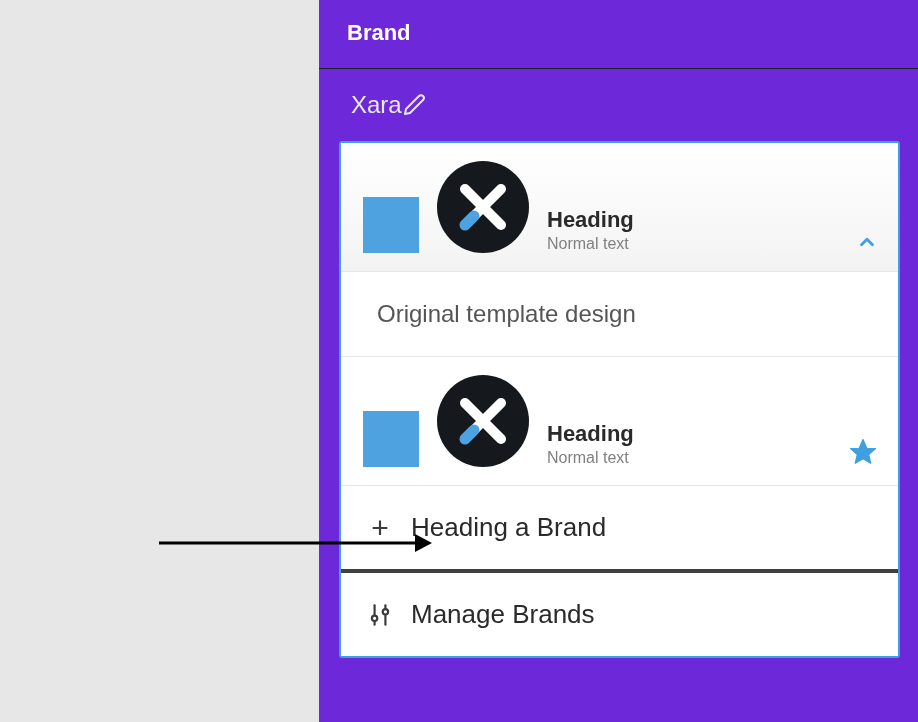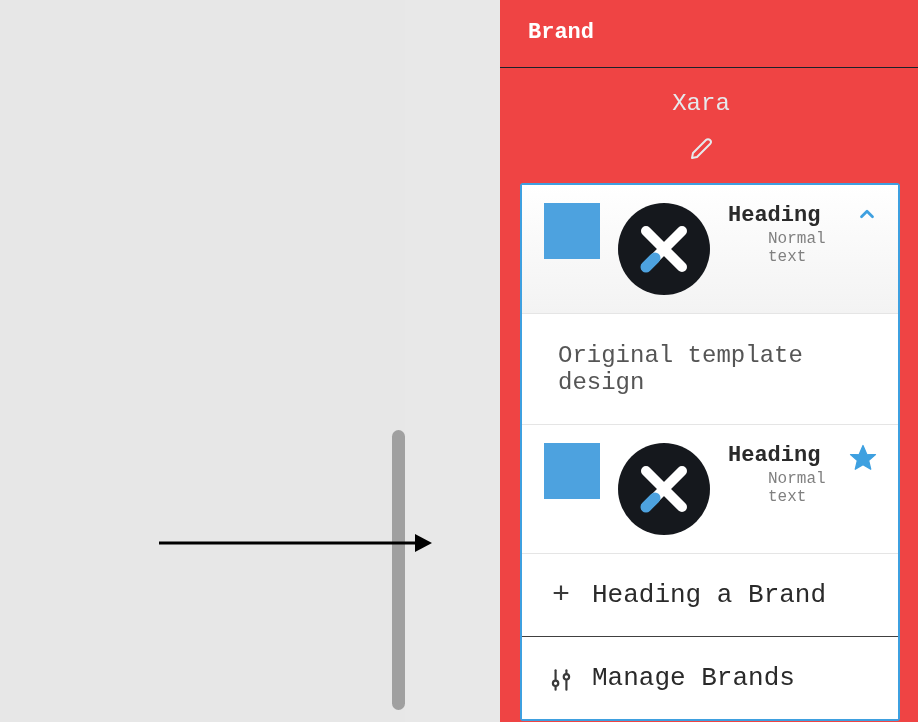--- a/index.html
+++ b/index.html
@@ -29,61 +29,58 @@
       top: 430px;
       width: 13px;
       height: 280px;
       background: #a0a0a0;
       border-radius: 7px;
     }
     .sidebar {
       position: absolute;
       top: 0;
       right: 0;
-      width: 418px;
+      width: 599px;
       height: 722px;
-      background: #ef4444;
+      background: #6d28d9;
       display: flex;
       flex-direction: column;
-      font-family: Liberation Mono, monospace;
     }
     .sidebar-header {
       padding: 20px 28px 22px 28px;
       border-bottom: 1px solid #1b222b;
     }
     .sidebar-title {
       color: #ffffff;
       font-size: 22px;
       font-weight: 700;
     }
     .brand-name-row {
       display: flex;
       align-items: center;
-      gap: 20px;
-      padding: 22px 28px 18px 12px;
-      flex-direction: column;
+      padding: 22px 28px 18px 32px;
     }
     .brand-name {
       color: #e6e9ec;
       font-size: 24px;
       font-weight: 400;
     }
     .pencil-icon {
       width: 24px;
       height: 24px;
     }
     .dropdown {
       margin: 4px 18px 0 20px;
       background: #ffffff;
       border-radius: 3px;
       border: 2px solid #3ea0e0;
     }
     .brand-card {
       display: flex;
-      align-items: flex-start;
+      align-items: flex-end;
       gap: 18px;
       padding: 18px 20px 18px 22px;
       background: #ffffff;
     }
     .brand-card.selected {
       background: linear-gradient(#ffffff, #f3f3f3);
       border-bottom: 1px solid #e5e5e5;
     }
     .brand-card.list {
       border-top: 1px solid #e5e5e5;
@@ -116,21 +113,20 @@
       gap: 2px;
     }
     .heading-text {
       color: #2a2a2a;
       font-size: 22px;
       font-weight: 700;
     }
     .subtext {
       color: #808080;
       font-size: 16px;
-      margin-left: 40px;
     }
     .chevron {
       width: 22px;
       height: 22px;
       flex-shrink: 0;
     }
     .star {
       width: 30px;
       height: 30px;
       flex-shrink: 0;
@@ -143,22 +139,21 @@
     }
     .action-row {
       display: flex;
       align-items: center;
       gap: 18px;
       padding: 26px 26px;
       background: #ffffff;
       cursor: pointer;
     }
     .action-row.top-border {
-      border-top: 1px solid #404040;
-      align-items: flex-end;
+      border-top: 4px solid #404040;
     }
     .action-icon {
       width: 26px;
       height: 26px;
       display: flex;
       align-items: center;
       justify-content: center;
       flex-shrink: 0;
     }
     .action-label {

